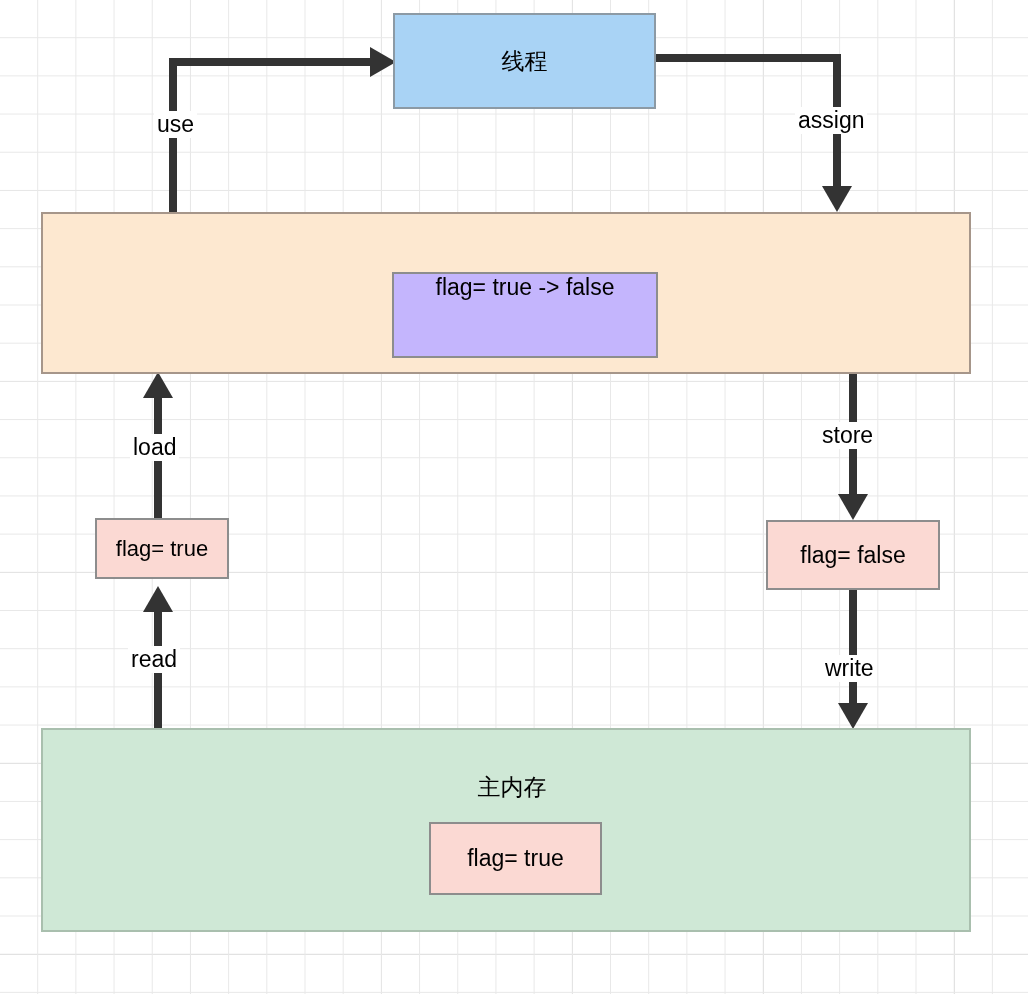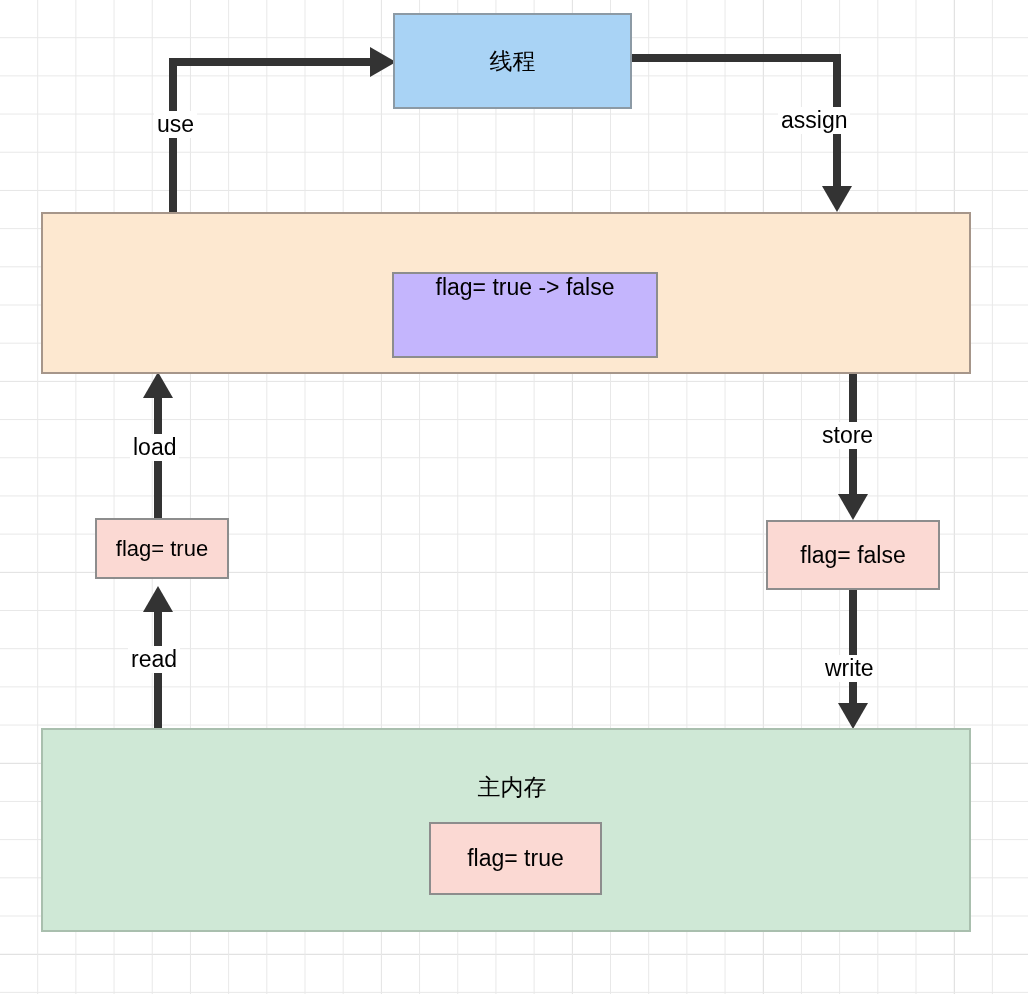--- a/index.html
+++ b/index.html
@@ -34,21 +34,21 @@
     display: flex;
     align-items: center;
     justify-content: center;
     color: #000000;
   }
 
   
   #thread-box {
     left: 393px;
     top: 13px;
-    width: 239px;
+    width: 263px;
     height: 96px;
     background: #a9d3f5;
     border-color: #8c9aa5;
     font-size: 23px;
   }
 
   
   #working-memory-box {
     left: 41px;
     top: 212px;
@@ -181,21 +181,21 @@
 <div id="canvas">
 
   <div class="seg vline" style="left:169px; top:58px; width:8px; height:156px;"></div>
   <div class="seg hline" style="left:169px; top:58px; width:205px; height:8px;"></div>
   <div class="arrowhead arrow-right" style="left:370px; top:47px;"></div>
   <div class="edge-label" style="left:154px; top:111px;">use</div>
 
   <div class="seg hline" style="left:630px; top:54px; width:211px; height:8px;"></div>
   <div class="seg vline" style="left:833px; top:54px; width:8px; height:134px;"></div>
   <div class="arrowhead arrow-down" style="left:822px; top:186px;"></div>
-  <div class="edge-label" style="left:778px; top:107px;">assign</div>
+  <div class="edge-label" style="left:795px; top:107px;">assign</div>
 
   <div class="seg vline" style="left:154px; top:398px; width:8px; height:122px;"></div>
   <div class="arrowhead arrow-up" style="left:143px; top:372px;"></div>
   <div class="edge-label" style="left:130px; top:434px;">load</div>
 
   <div class="seg vline" style="left:154px; top:612px; width:8px; height:118px;"></div>
   <div class="arrowhead arrow-up" style="left:143px; top:586px;"></div>
   <div class="edge-label" style="left:128px; top:646px;">read</div>
 
   <div class="seg vline" style="left:849px; top:372px; width:8px; height:122px;"></div>

